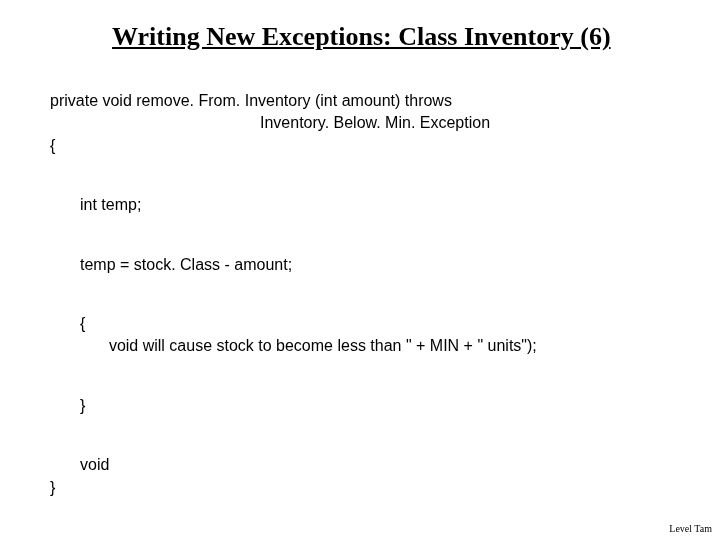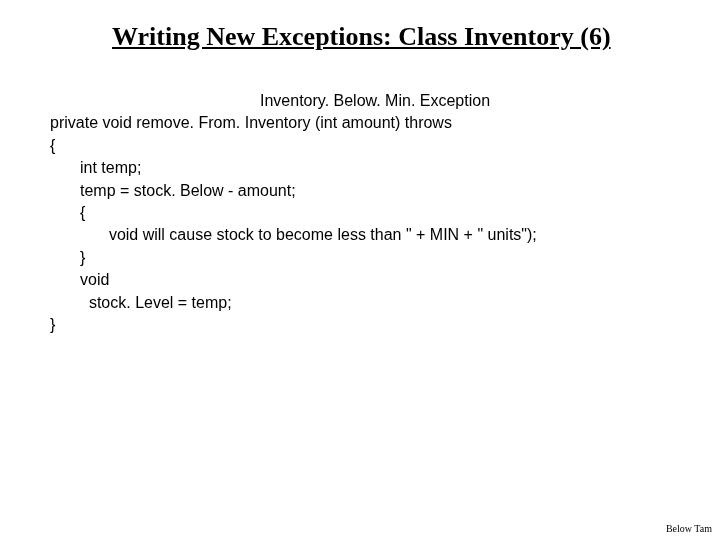--- a/index.html
+++ b/index.html
@@ -36,48 +36,47 @@
     width: 630px;
     font-family: Arial, Helvetica, sans-serif;
     font-size: 16px;
     color: #000000;
     line-height: 1.4;
   }
   .code-line {
     white-space: pre;
   }
   .indent-0 { padding-left: 0; }
-  .indent-1 { padding-left: 30px; }
+  .indent-1 { padding-left: 30px; margin-top: 37px; }
   .indent-2 { padding-left: 50px; }
   .indent-throws { padding-left: 210px; }
   .author {
     position: absolute;
     right: 8px;
     bottom: 6px;
     font-family: "Times New Roman", Times, serif;
     font-size: 10px;
     color: #000000;
   }
 </style>
 </head>
 <body>
 
 <div class="slide">
 
   <div class="title">Writing New Exceptions: Class Inventory (6)</div>
 
   <div class="code-block">
+    <div class="code-line indent-0">private void remove. From. Inventory (int amount) throws</div>
     <div class="code-line indent-throws">Inventory. Below. Min. Exception</div>
-    <div class="code-line indent-0">private void remove. From. Inventory (int amount) throws</div>
     <div class="code-line indent-0">{</div>
     <div class="code-line indent-1">int temp;</div>
-    <div class="code-line indent-1">temp = stock. Below - amount;</div>
+    <div class="code-line indent-1">temp = stock. Class - amount;</div>
     <div class="code-line indent-1">{</div>
     <div class="code-line indent-2">  void will cause stock to become less than " + MIN + " units");</div>
     <div class="code-line indent-1">}</div>
     <div class="code-line indent-1">void</div>
-    <div class="code-line indent-1">  stock. Level = temp;</div>
     <div class="code-line indent-0">}</div>
   </div>
 
-  <div class="author">Below Tam</div>
+  <div class="author">Level Tam</div>
 
 </div>
 
 </body></html>

